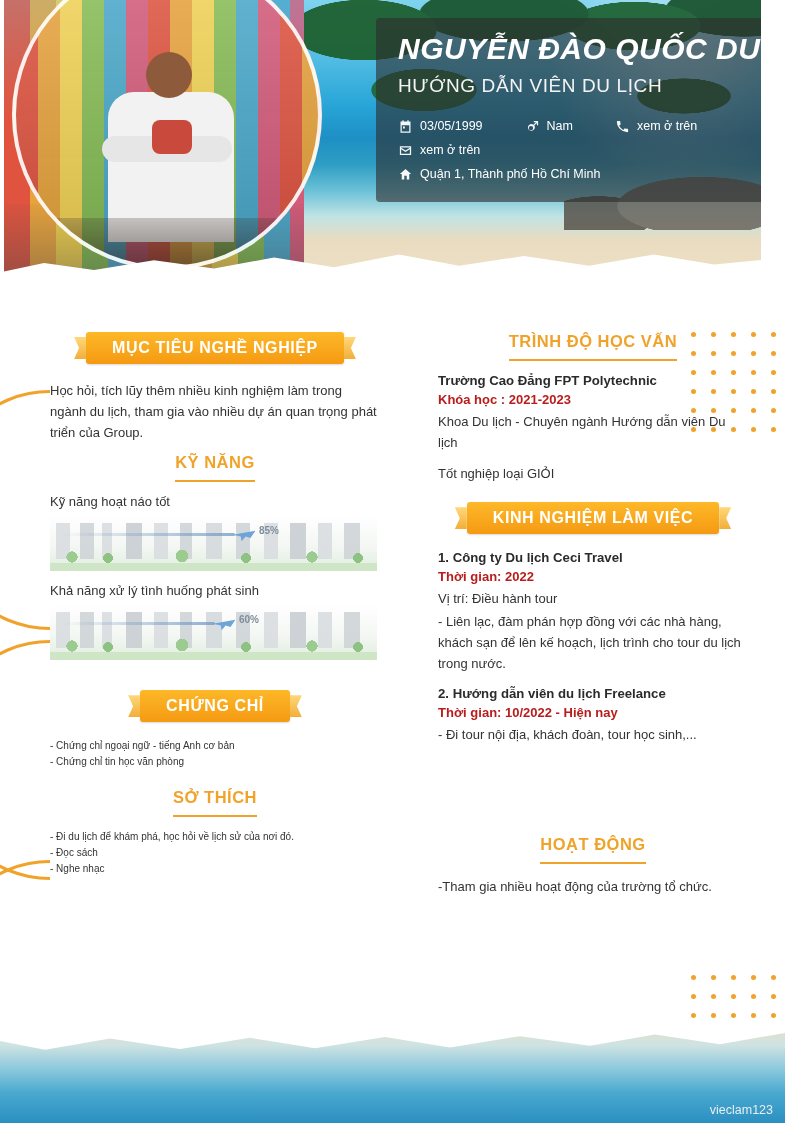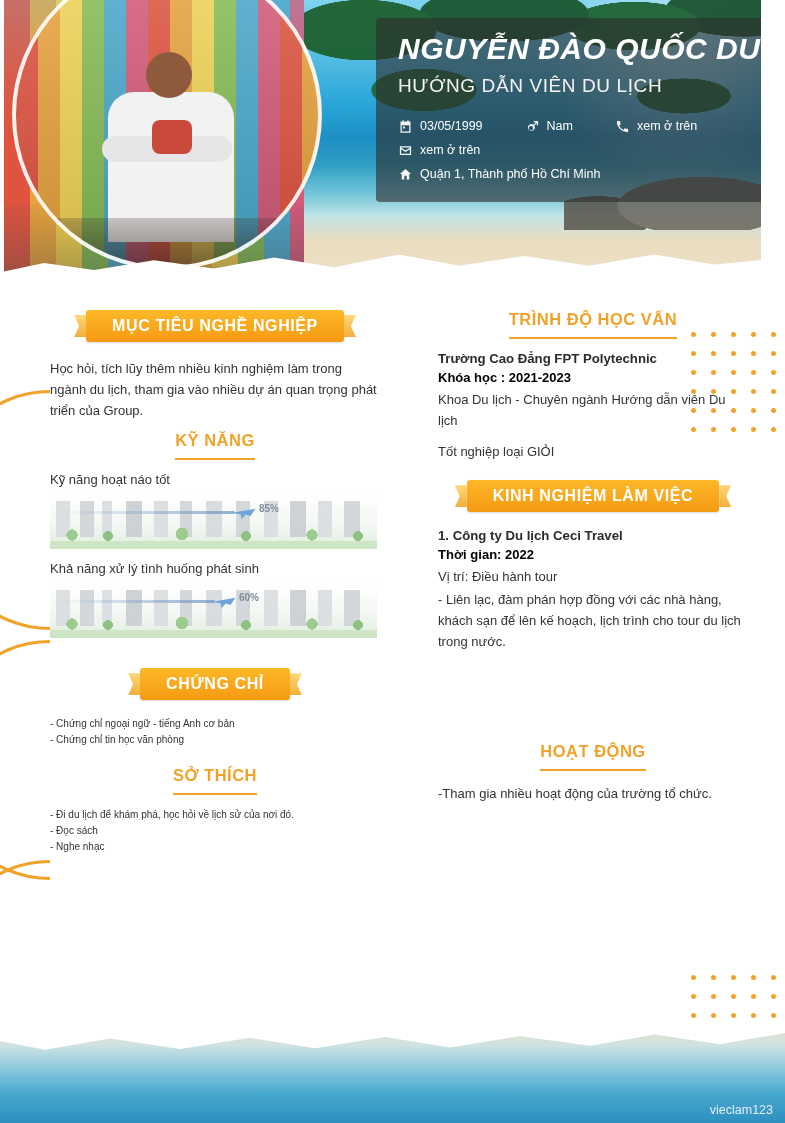--- a/index.html
+++ b/index.html
@@ -111,21 +111,21 @@
   .dots-br{ right:-6px; top:968px; }
   .arc{
     position:absolute; left:-60px; width:110px; height:240px;
     border:3px solid #f0a32a; border-radius:120px 0 0 120px; border-right:none;
   }
   .arc1{ top:390px; }
   .arc2{ top:640px; }
   .arc3{ top:860px; }
 
   
-  .content{ position:absolute; top:300px; left:0; width:785px; height:740px; }
+  .content{ position:absolute; top:322px; left:0; width:785px; height:740px; }
   .col-left{ position:absolute; left:50px; top:10px; width:330px; }
   .col-right{ position:absolute; left:438px; top:10px; width:310px; }
 
   .ribbon{
     position:relative; display:block; margin:0 auto 16px auto;
     background:linear-gradient(180deg,#fdb828,#f59a12);
     color:#fff; font-weight:bold; font-size:16px; letter-spacing:.6px;
     text-align:center; padding:7px 26px; width:max-content; border-radius:3px;
     box-shadow:0 1px 2px rgba(0,0,0,.15);
   }
@@ -136,21 +136,21 @@
   .ribbon:before{ left:-12px; clip-path: polygon(0 0,100% 0,100% 100%,0 100%,5px 50%); }
   .ribbon:after{ right:-12px; clip-path: polygon(0 0,100% 0,calc(100% - 5px) 50%,100% 100%,0 100%); }
 
   .heading-underline{
     text-align:center; color:#f0a32a; font-weight:bold; font-size:16.5px;
     letter-spacing:.5px; padding-bottom:8px; margin:0 auto 12px auto;
     width:max-content; border-bottom:2.5px solid #f0a32a;
   }
   .para{ font-size:13px; line-height:1.62; color:#333; margin:0 0 10px 0; }
   .sub-bold{ font-size:13.2px; font-weight:bold; color:#2b2b2b; margin:0 0 4px 0; }
-  .orange{ color:#000000; font-size:13px; font-weight:bold; margin:0 0 4px 0; }
+  .orange{ color:#b91c1c; font-size:13px; font-weight:bold; margin:0 0 4px 0; }
   .skill-label{ font-size:13px; color:#333; margin:12px 0 6px 0; }
 
   .skill-bar{
     position:relative; width:327px; height:56px; margin-bottom:6px;
     background:linear-gradient(180deg,#ffffff 0%, #f4f7f4 55%, #dfeedd 100%);
     overflow:hidden;
   }
   .city{
     position:absolute; left:0; bottom:12px; width:100%; height:36px;
     background:
@@ -393,20 +393,25 @@
 
       <div class="ribbon" style="margin-top:18px;">KINH NGHIỆM LÀM VIỆC</div>
 
       <div class="exp-block">
         <p class="sub-bold">1. Công ty Du lịch Ceci Travel</p>
         <p class="orange">Thời gian: 2022</p>
         <p class="para" style="margin-bottom:2px;">Vị trí: Điều hành tour</p>
         <p class="para">- Liên lạc, đàm phán hợp đồng với các nhà hàng, khách sạn để lên kế hoạch, lịch trình cho tour du lịch trong nước.</p>
       </div>
 
+      <div class="exp-block">
+        <p class="sub-bold">2. Hướng dẫn viên du lịch Freelance</p>
+        <p class="orange">Thời gian: 10/2022 - Hiện nay</p>
+        <p class="para">- Đi tour nội địa, khách đoàn, tour học sinh,...</p>
+      </div>
 
       <div class="heading-underline" style="margin-top:90px;">HOẠT ĐỘNG</div>
       <p class="para">-Tham gia nhiều hoạt động của trường tổ chức.</p>
     </div>
   </div>
 
   <div class="footer">
     <div class="footer-credit">vieclam123</div>
   </div>
 

